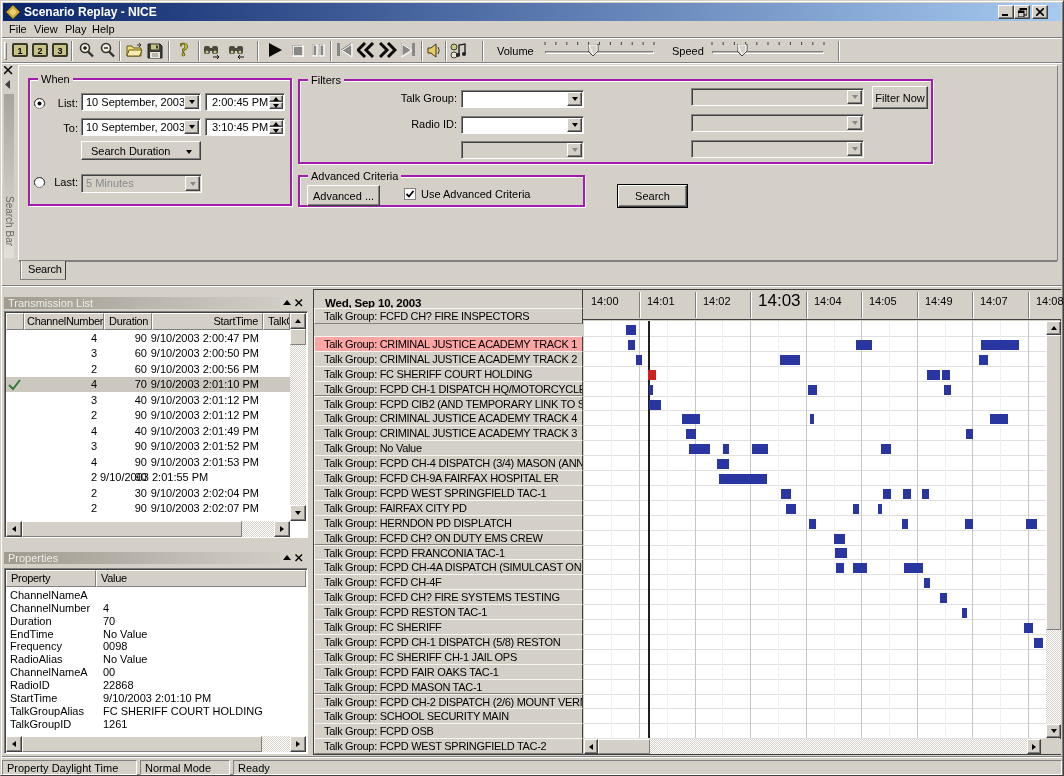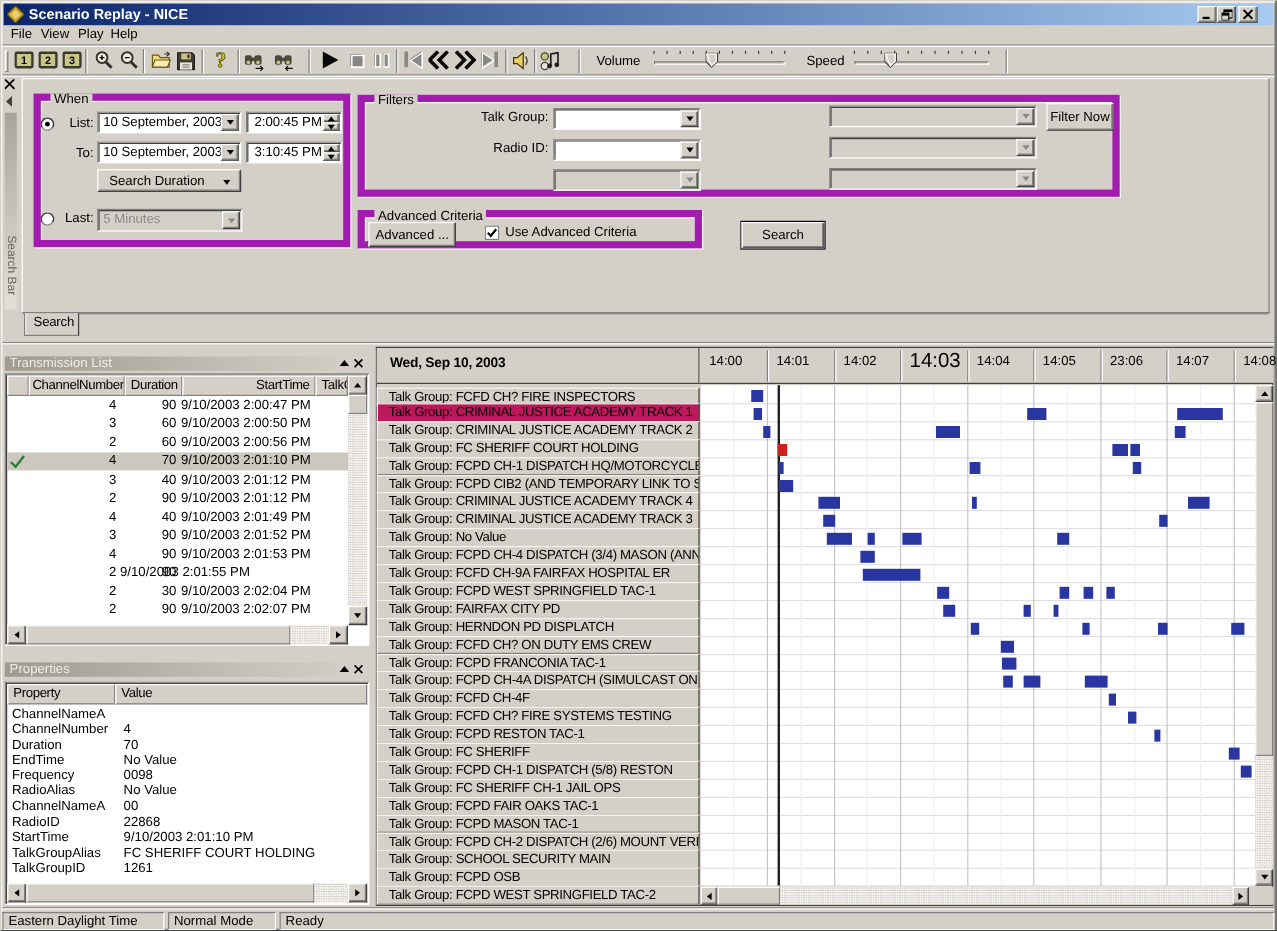--- a/index.html
+++ b/index.html
@@ -1,19 +1,19 @@
 <!DOCTYPE html>
 <html><head><meta charset="utf-8"><style>
 *{margin:0;padding:0;box-sizing:border-box}
 html,body{width:1064px;height:776px}
 body{background:#d4d0c8;font-family:"Liberation Sans",sans-serif;font-size:11px;color:#000;position:relative;overflow:hidden}
 .a{position:absolute}
 .raised{background:#d4d0c8;border:1px solid;border-color:#ffffff #404040 #404040 #ffffff;box-shadow:inset -1px -1px 0 #808080}
 .raisedthin{background:#d4d0c8;border:1px solid;border-color:#ffffff #808080 #808080 #ffffff}
-.group{border:6px solid #a21caf;box-shadow:1px 1px 0 #ffffff,inset 1px 1px 0 #ffffff}
+.group{border:2px solid #a21caf;box-shadow:1px 1px 0 #ffffff,inset 1px 1px 0 #ffffff}
 .glab{position:absolute;top:-6px;left:8px;background:#d4d0c8;padding:0 3px;line-height:11px}
 .tup{width:0;height:0;border-left:3px solid transparent;border-right:3px solid transparent;border-bottom:4px solid #000}
 .tdn{width:0;height:0;border-left:3px solid transparent;border-right:3px solid transparent;border-top:4px solid #000}
 .tlf{width:0;height:0;border-top:3px solid transparent;border-bottom:3px solid transparent;border-right:4px solid #000}
 .trt{width:0;height:0;border-top:3px solid transparent;border-bottom:3px solid transparent;border-left:4px solid #000}
 .stip{background:repeating-conic-gradient(#ffffff 0% 25%,#d6d2ca 0% 50%) 0 0/2px 2px}
 .cap{background:linear-gradient(to right,#a09a90,#c8c4bc 80%,#d0ccc4);color:#efede8;line-height:12px;padding-left:4px}
 .ctr{display:flex;align-items:center;justify-content:center}
 </style></head><body>
 <div class="a" style="left:0;top:0;width:1064px;height:776px;border:1px solid;border-color:#d4d0c8 #404040 #404040 #d4d0c8;box-shadow:inset 1px 1px 0 #fff,inset -1px -1px 0 #808080"></div>
@@ -420,21 +420,21 @@
 <div class="a" style="left:751px;top:292px;width:1px;height:26px;background:#fff"></div>
 <div class="a" style="left:758px;top:295px;width:36px;height:12px;line-height:12px;font-size:17px">14:03</div>
 <div class="a" style="left:806px;top:292px;width:1px;height:26px;background:#808080"></div>
 <div class="a" style="left:807px;top:292px;width:1px;height:26px;background:#fff"></div>
 <div class="a" style="left:814px;top:295px;width:36px;height:12px;line-height:12px;font-size:11px">14:04</div>
 <div class="a" style="left:861px;top:292px;width:1px;height:26px;background:#808080"></div>
 <div class="a" style="left:862px;top:292px;width:1px;height:26px;background:#fff"></div>
 <div class="a" style="left:869px;top:295px;width:36px;height:12px;line-height:12px;font-size:11px">14:05</div>
 <div class="a" style="left:917px;top:292px;width:1px;height:26px;background:#808080"></div>
 <div class="a" style="left:918px;top:292px;width:1px;height:26px;background:#fff"></div>
-<div class="a" style="left:925px;top:295px;width:36px;height:12px;line-height:12px;font-size:11px">23:06</div>
+<div class="a" style="left:925px;top:295px;width:36px;height:12px;line-height:12px;font-size:11px">14:49</div>
 <div class="a" style="left:972px;top:292px;width:1px;height:26px;background:#808080"></div>
 <div class="a" style="left:973px;top:292px;width:1px;height:26px;background:#fff"></div>
 <div class="a" style="left:980px;top:295px;width:36px;height:12px;line-height:12px;font-size:11px">14:07</div>
 <div class="a" style="left:1028px;top:292px;width:1px;height:26px;background:#808080"></div>
 <div class="a" style="left:1029px;top:292px;width:1px;height:26px;background:#fff"></div>
 <div class="a" style="left:1036px;top:295px;width:36px;height:12px;line-height:12px;font-size:11px">14:08</div>
 <div class="a" style="left:584px;top:321px;width:462px;height:417px;background:#fff"></div>
 <div class="a" style="left:584px;top:335.9px;width:462px;height:1px;background:#e0e0e0"></div>
 <div class="a" style="left:584px;top:350.8px;width:462px;height:1px;background:#e0e0e0"></div>
 <div class="a" style="left:584px;top:365.7px;width:462px;height:1px;background:#e0e0e0"></div>
@@ -473,22 +473,22 @@
 <div class="a" style="left:778px;top:321px;width:1px;height:417px;background:#f0f0f0"></div>
 <div class="a" style="left:861px;top:321px;width:1px;height:417px;background:#c6c6c6"></div>
 <div class="a" style="left:834px;top:321px;width:1px;height:417px;background:#f0f0f0"></div>
 <div class="a" style="left:917px;top:321px;width:1px;height:417px;background:#c6c6c6"></div>
 <div class="a" style="left:889px;top:321px;width:1px;height:417px;background:#f0f0f0"></div>
 <div class="a" style="left:972px;top:321px;width:1px;height:417px;background:#c6c6c6"></div>
 <div class="a" style="left:945px;top:321px;width:1px;height:417px;background:#f0f0f0"></div>
 <div class="a" style="left:1028px;top:321px;width:1px;height:417px;background:#c6c6c6"></div>
 <div class="a" style="left:1000px;top:321px;width:1px;height:417px;background:#f0f0f0"></div>
 <div class="a" style="left:648px;top:321px;width:2px;height:417px;background:#202020"></div>
-<div class="a" style="left:314px;top:323px;width:269px;height:15.9px;background:#d4d0c8;border:1px solid;border-color:#f6f4f0 #404040 #87837b #f6f4f0;line-height:14.9px;padding-left:9px;overflow:hidden;white-space:nowrap;letter-spacing:-0.3px">Talk Group: FCFD CH? FIRE INSPECTORS</div>
-<div class="a" style="left:314px;top:335.9px;width:269px;height:15.9px;background:#be185d;border:1px solid;border-color:#f6f4f0 #404040 #87837b #f6f4f0;line-height:14.9px;padding-left:9px;overflow:hidden;white-space:nowrap;letter-spacing:-0.3px">Talk Group: CRIMINAL JUSTICE ACADEMY TRACK 1</div>
+<div class="a" style="left:314px;top:308px;width:269px;height:15.9px;background:#d4d0c8;border:1px solid;border-color:#f6f4f0 #404040 #87837b #f6f4f0;line-height:14.9px;padding-left:9px;overflow:hidden;white-space:nowrap;letter-spacing:-0.3px">Talk Group: FCFD CH? FIRE INSPECTORS</div>
+<div class="a" style="left:314px;top:335.9px;width:269px;height:15.9px;background:#fca5a5;border:1px solid;border-color:#f6f4f0 #404040 #87837b #f6f4f0;line-height:14.9px;padding-left:9px;overflow:hidden;white-space:nowrap;letter-spacing:-0.3px">Talk Group: CRIMINAL JUSTICE ACADEMY TRACK 1</div>
 <div class="a" style="left:314px;top:350.8px;width:269px;height:15.9px;background:#d4d0c8;border:1px solid;border-color:#f6f4f0 #404040 #87837b #f6f4f0;line-height:14.9px;padding-left:9px;overflow:hidden;white-space:nowrap;letter-spacing:-0.3px">Talk Group: CRIMINAL JUSTICE ACADEMY TRACK 2</div>
 <div class="a" style="left:314px;top:365.7px;width:269px;height:15.9px;background:#d4d0c8;border:1px solid;border-color:#f6f4f0 #404040 #87837b #f6f4f0;line-height:14.9px;padding-left:9px;overflow:hidden;white-space:nowrap;letter-spacing:-0.3px">Talk Group: FC SHERIFF COURT HOLDING</div>
 <div class="a" style="left:314px;top:380.6px;width:269px;height:15.9px;background:#d4d0c8;border:1px solid;border-color:#f6f4f0 #404040 #87837b #f6f4f0;line-height:14.9px;padding-left:9px;overflow:hidden;white-space:nowrap;letter-spacing:-0.3px">Talk Group: FCPD CH-1 DISPATCH HQ/MOTORCYCLES/H</div>
 <div class="a" style="left:314px;top:395.5px;width:269px;height:15.9px;background:#d4d0c8;border:1px solid;border-color:#f6f4f0 #404040 #87837b #f6f4f0;line-height:14.9px;padding-left:9px;overflow:hidden;white-space:nowrap;letter-spacing:-0.3px">Talk Group: FCPD CIB2 (AND TEMPORARY LINK TO SERS</div>
 <div class="a" style="left:314px;top:410.4px;width:269px;height:15.9px;background:#d4d0c8;border:1px solid;border-color:#f6f4f0 #404040 #87837b #f6f4f0;line-height:14.9px;padding-left:9px;overflow:hidden;white-space:nowrap;letter-spacing:-0.3px">Talk Group: CRIMINAL JUSTICE ACADEMY TRACK 4</div>
 <div class="a" style="left:314px;top:425.3px;width:269px;height:15.9px;background:#d4d0c8;border:1px solid;border-color:#f6f4f0 #404040 #87837b #f6f4f0;line-height:14.9px;padding-left:9px;overflow:hidden;white-space:nowrap;letter-spacing:-0.3px">Talk Group: CRIMINAL JUSTICE ACADEMY TRACK 3</div>
 <div class="a" style="left:314px;top:440.2px;width:269px;height:15.9px;background:#d4d0c8;border:1px solid;border-color:#f6f4f0 #404040 #87837b #f6f4f0;line-height:14.9px;padding-left:9px;overflow:hidden;white-space:nowrap;letter-spacing:-0.3px">Talk Group: No Value</div>
 <div class="a" style="left:314px;top:455.1px;width:269px;height:15.9px;background:#d4d0c8;border:1px solid;border-color:#f6f4f0 #404040 #87837b #f6f4f0;line-height:14.9px;padding-left:9px;overflow:hidden;white-space:nowrap;letter-spacing:-0.3px">Talk Group: FCPD CH-4 DISPATCH (3/4) MASON (ANNON</div>
 <div class="a" style="left:314px;top:470.0px;width:269px;height:15.9px;background:#d4d0c8;border:1px solid;border-color:#f6f4f0 #404040 #87837b #f6f4f0;line-height:14.9px;padding-left:9px;overflow:hidden;white-space:nowrap;letter-spacing:-0.3px">Talk Group: FCFD CH-9A FAIRFAX HOSPITAL ER</div>
 <div class="a" style="left:314px;top:484.9px;width:269px;height:15.9px;background:#d4d0c8;border:1px solid;border-color:#f6f4f0 #404040 #87837b #f6f4f0;line-height:14.9px;padding-left:9px;overflow:hidden;white-space:nowrap;letter-spacing:-0.3px">Talk Group: FCPD WEST SPRINGFIELD TAC-1</div>
@@ -568,15 +568,15 @@
   </div>
 <div class="a raisedthin" style="left:598px;top:739px;width:52px;height:15px;"></div>
 <div class="a stip" style="left:650px;top:739px;width:377px;height:15px;"></div>
 <div class="a raised ctr" style="left:1027px;top:739px;width:14px;height:15px;">
     <div class="trt"></div>
   </div>
 <div class="a" style="left:1041px;top:739px;width:20px;height:15px;background:#d4d0c8"></div>
 <div class="a" style="left:308px;top:290px;width:5px;height:465px;background:#d4d0c8"></div>
 <div class="a" style="left:2px;top:756px;width:1060px;height:1px;background:#808080"></div>
 <div class="a" style="left:2px;top:757px;width:1060px;height:1px;background:#fff"></div>
-<div class="a" style="left:2px;top:760px;width:135px;height:15px;border:1px solid;border-color:#808080 #fff #fff #808080;line-height:14px;padding-left:4px">Eastern Daylight Time</div>
+<div class="a" style="left:2px;top:760px;width:135px;height:15px;border:1px solid;border-color:#808080 #fff #fff #808080;line-height:14px;padding-left:4px">Property Daylight Time</div>
 <div class="a" style="left:140px;top:760px;width:90px;height:15px;border:1px solid;border-color:#808080 #fff #fff #808080;line-height:14px;padding-left:4px">Normal Mode</div>
 <div class="a" style="left:233px;top:760px;width:829px;height:15px;border:1px solid;border-color:#808080 #fff #fff #808080;line-height:14px;padding-left:4px">Ready</div>
 
 </body></html>

